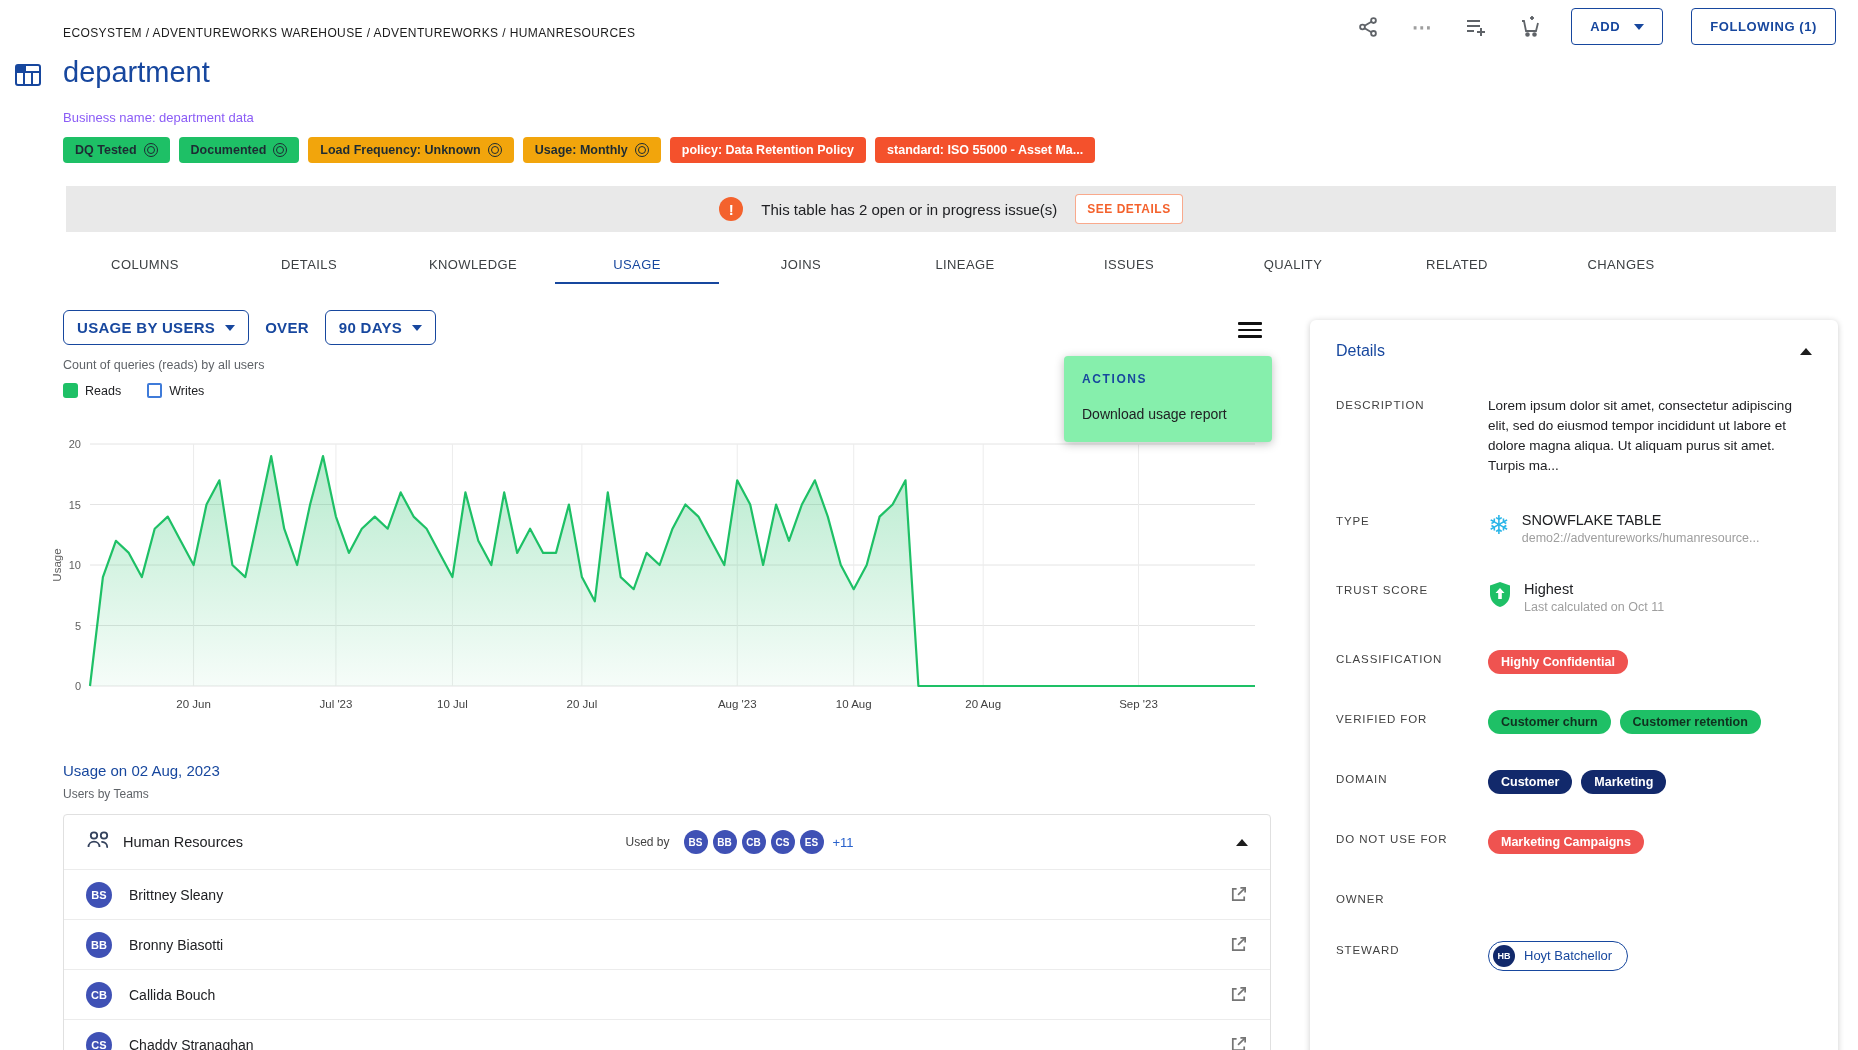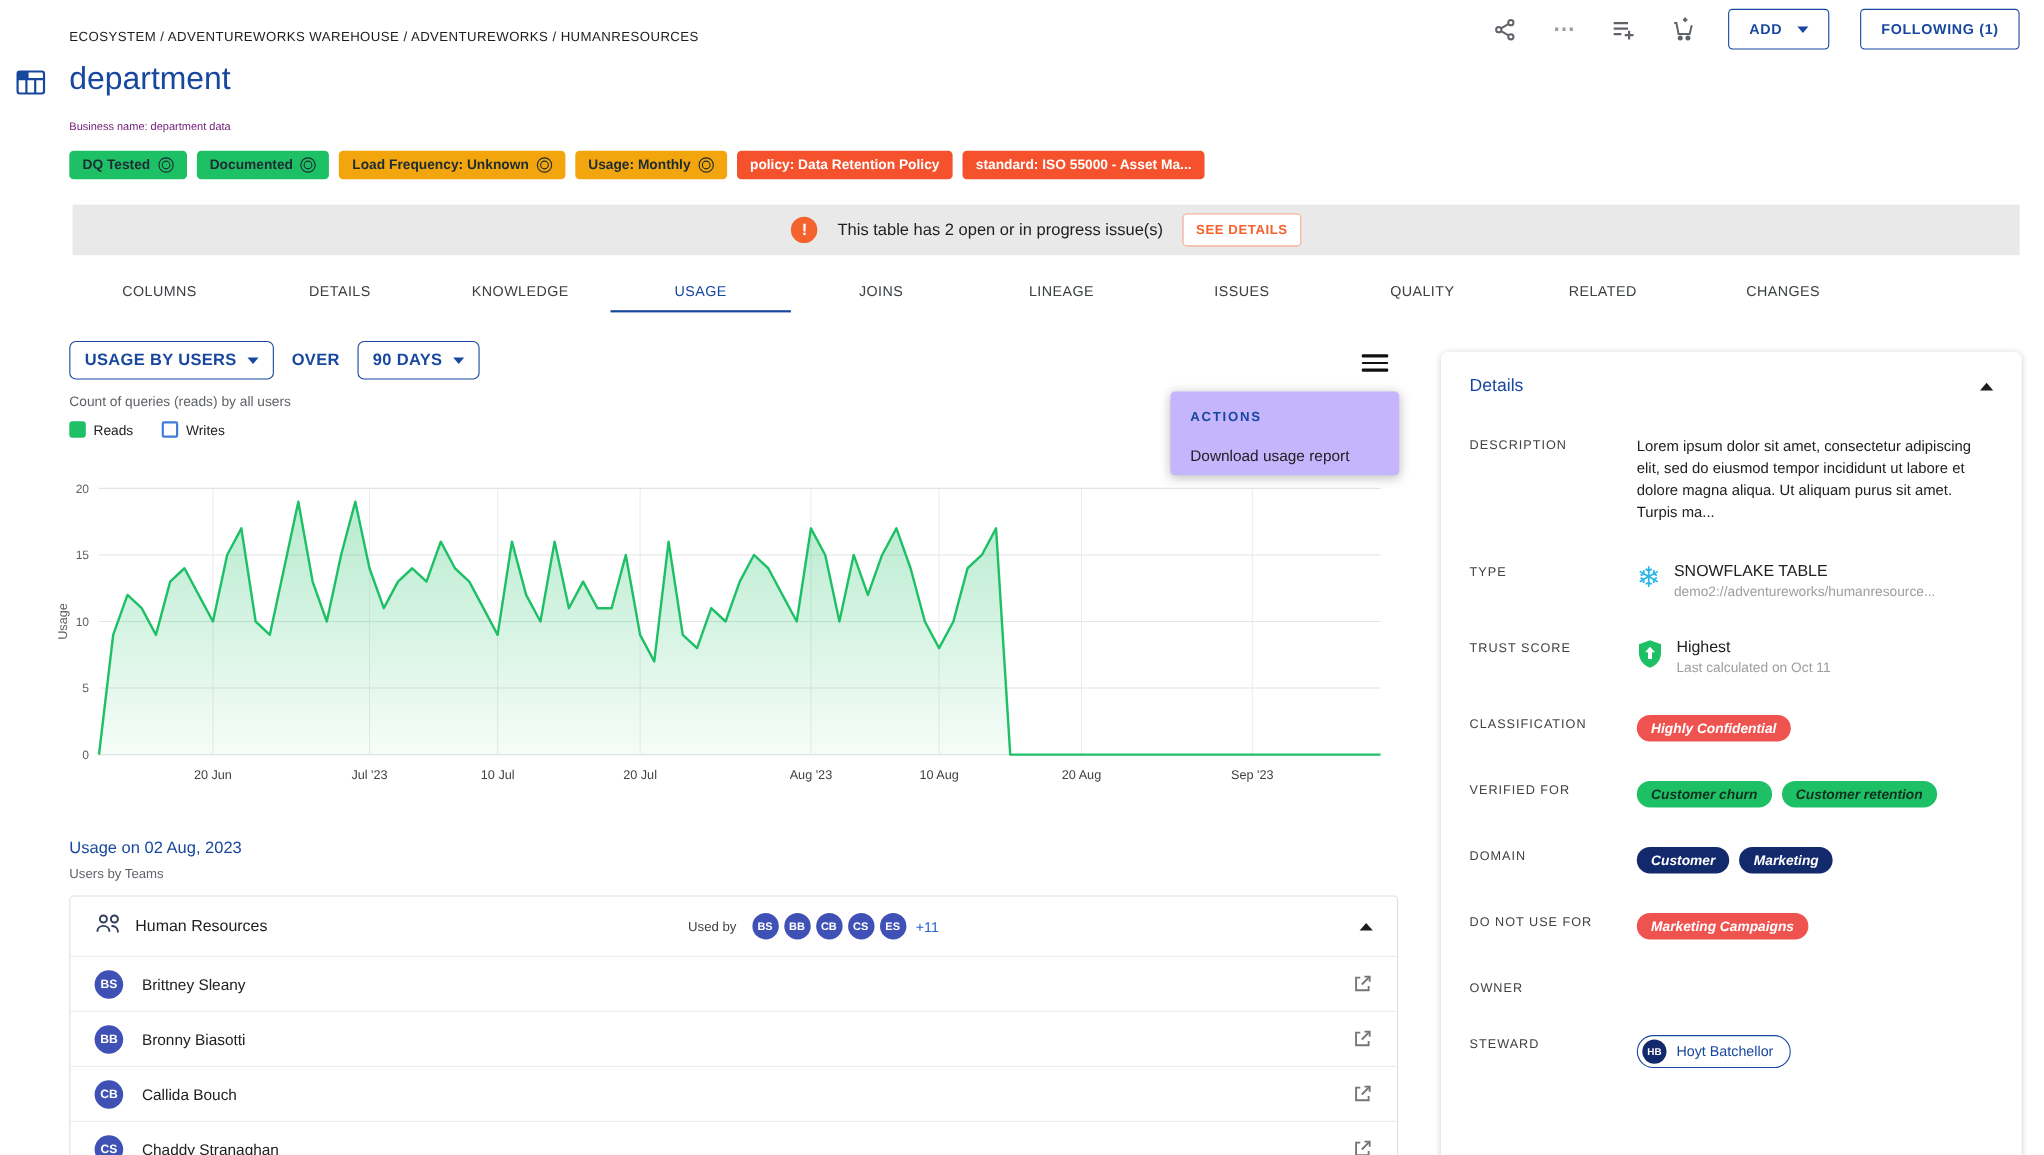--- a/index.html
+++ b/index.html
@@ -11,21 +11,21 @@
   .topbar { position:absolute; top:8px; right:22px; display:flex; align-items:center; gap:28px; }
   .tb-icon { width:26px; height:26px; display:flex; align-items:center; justify-content:center; cursor:pointer; color:#5f6368; }
   .btn-outline { border:1.5px solid #17479E; border-radius:4px; background:#fff; color:#17479E;
     font-weight:bold; font-size:13px; letter-spacing:.6px; padding:10px 18px; display:flex; align-items:center; gap:14px; cursor:pointer; }
   .caret-down { width:0; height:0; border-left:5px solid transparent; border-right:5px solid transparent; border-top:6px solid #17479E; display:inline-block; }
 
   
   .breadcrumb { position:absolute; left:63px; top:26px; font-size:12px; letter-spacing:.4px; color:#1c1c1c; font-weight:500; }
   .entity-icon { position:absolute; left:13px; top:60px; }
   .page-title { position:absolute; left:63px; top:56px; font-size:29px; font-weight:500; color:#17479E; }
-  .bizname { position:absolute; left:63px; top:110px; font-size:10px; color:#701a75; }
+  .bizname { position:absolute; left:63px; top:110px; font-size:13px; color:#8b5cf6; }
 
   
   .badges { position:absolute; left:63px; top:137px; display:flex; gap:9px; }
   .badge { height:26px; display:flex; align-items:center; gap:7px; padding:12px 12px; border-radius:4px;
     font-size:12.5px; font-weight:bold; color:#1d2b33; }
   .badge.green { background:#1EC066; }
   .badge.amber { background:#F2A50C; }
   .badge.red   { background:#F4512C; color:#fff; }
   .seal { width:14px; height:14px; border-radius:50%; border:1.7px solid #1d2b33; display:flex; align-items:center; justify-content:center; }
   .seal::after { content:""; width:6px; height:6px; border-radius:50%; border:1.5px solid #1d2b33; }
@@ -56,22 +56,22 @@
   .legend { position:absolute; left:63px; top:383px; display:flex; align-items:center; gap:26px; }
   .legend-item { display:flex; align-items:center; gap:7px; font-size:12.5px; color:#202124; }
   .swatch { width:15px; height:15px; border-radius:3px; background:#1EC066; }
   .checkbox { width:15px; height:15px; border:2px solid #3F7BD9; border-radius:2px; background:#fff; cursor:pointer; }
 
   
   .chart-wrap { position:absolute; left:50px; top:418px; width:1215px; height:302px; }
   .chart-wrap svg { display:block; }
 
   
-  .popup { position:absolute; left:1064px; top:356px; width:208px; background:#c4b5fd; border-radius:4px;
-    box-shadow:0 2px 10px rgba(0,0,0,.25); padding:16px 0 0; z-index:5; }
+  .popup { position:absolute; left:1064px; top:356px; width:208px; background:#86efac; border-radius:4px;
+    box-shadow:0 2px 10px rgba(0,0,0,.25); padding:16px 0 10px; z-index:5; }
   .popup-header { font-size:12px; font-weight:bold; letter-spacing:1.6px; color:#17479E; padding:0 18px 10px; }
   .popup-item { font-size:14px; color:#202124; padding:10px 18px; cursor:pointer; }
 
   
   .usage-on { position:absolute; left:63px; top:762px; font-size:15px; font-weight:500; color:#17479E; }
   .users-by { position:absolute; left:63px; top:787px; font-size:12px; color:#5f6368; }
   .team-card { position:absolute; left:63px; top:814px; width:1208px; background:#fff;
     border:1px solid #e0e0e0; border-radius:4px; }
   .team-header { height:54px; display:flex; align-items:center; padding:0 22px; }
   .team-name { font-size:14.5px; font-weight:500; color:#202124; margin-left:11px; }
@@ -97,21 +97,21 @@
   .d-value { flex:1; }
   .desc-text { font-size:13.5px; line-height:1.48; color:#202124; }
   .with-icon { display:flex; gap:12px; align-items:flex-start; }
   .v-main { font-size:14.5px; color:#202124; }
   .v-sub { font-size:12.5px; color:#9e9e9e; margin-top:3px; }
   .snowflake { font-size:26px; color:#29B5E8; line-height:1; }
   .pill { display:inline-block; padding:5px 13px; border-radius:13px; font-size:12.5px; font-weight:bold; }
   .pill.red { background:#EF5350; color:#fff; }
   .pill.navy { background:#12296B; color:#fff; }
   .pill.green { background:#1EC066; color:#10301f; }
-  .pill-row { display:flex; gap:9px; flex-wrap:wrap;font-style:italic; }
+  .pill-row { display:flex; gap:9px; flex-wrap:wrap; }
   .person-chip { display:inline-flex; align-items:center; gap:9px; border:1px solid #17479E; border-radius:15px;
     padding:3px 15px 3px 4px; cursor:pointer; }
   .person-chip .avatar { width:22px; height:22px; background:#12296B; font-size:9px; }
   .person-chip .p-name { font-size:13px; font-weight:500; color:#17479E; }
 </style>
 </head>
 <body>
 
 <div class="page">
 

